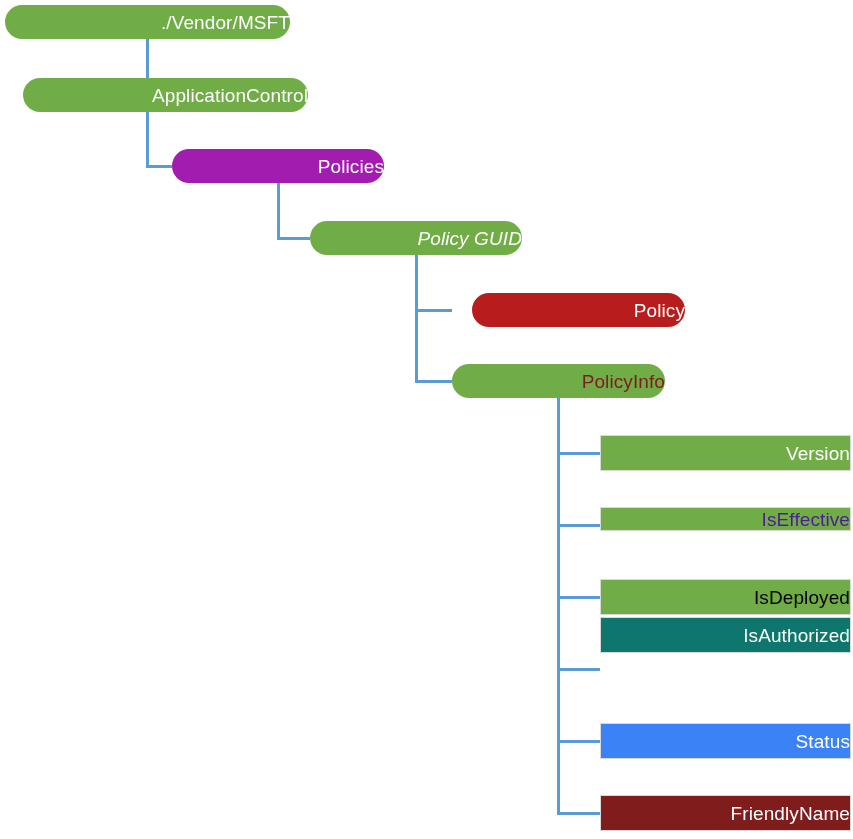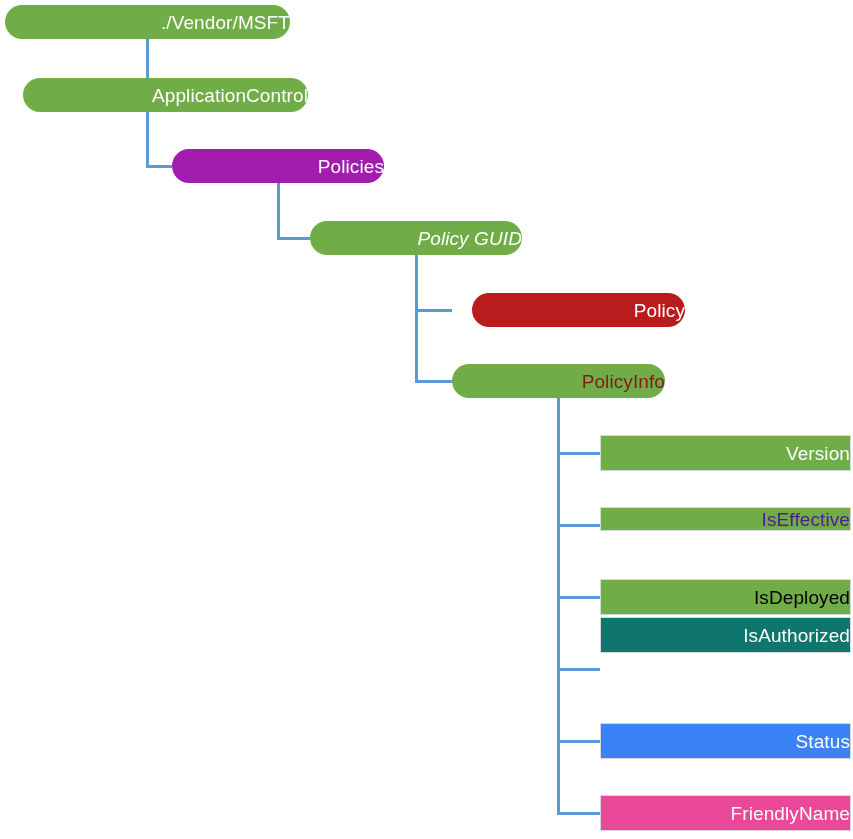--- a/index.html
+++ b/index.html
@@ -129,18 +129,18 @@
       </div>
       <div class="node rect" style="left: 600px; top: 579px; width: 251px; height: 36px; background: rgb(112, 173, 71); color: #000000; border-color: rgb(217, 217, 217);">
         <span>IsDeployed</span>
       </div>
       <div class="node rect" style="left: 600px; top: 617px; width: 251px; height: 36px; background: #0f766e; color: rgb(255, 255, 255); border-color: rgb(217, 217, 217);">
         <span>IsAuthorized</span>
       </div>
       <div class="node rect" style="left: 600px; top: 723px; width: 251px; height: 36px; background: #3b82f6; color: rgb(255, 255, 255); border-color: rgb(217, 217, 217);">
         <span>Status</span>
       </div>
-      <div class="node rect" style="left: 600px; top: 795px; width: 251px; height: 36px; background: #ec4899; color: rgb(255, 255, 255); border-color: rgb(217, 217, 217);">
+      <div class="node rect" style="left: 600px; top: 795px; width: 251px; height: 36px; background: #7f1d1d; color: rgb(255, 255, 255); border-color: rgb(217, 217, 217);">
         <span>FriendlyName</span>
       </div>
     </div>
 
 </div>
 
 </body></html>

